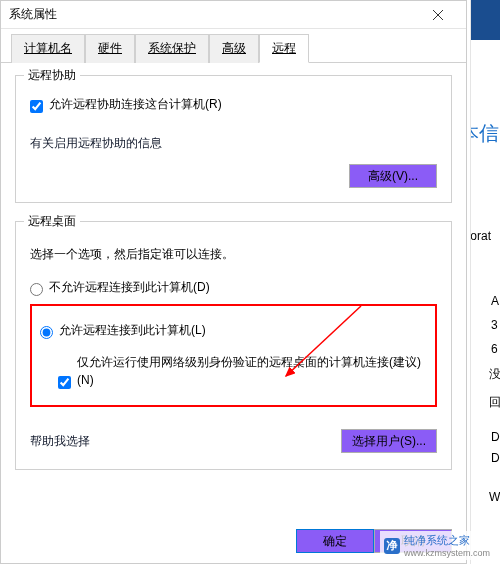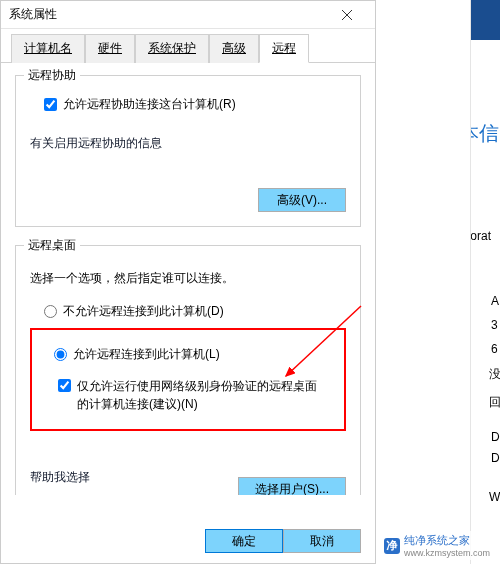--- a/index.html
+++ b/index.html
@@ -8,21 +8,21 @@
     font-size: 12px;
     background: #fff;
     width: 500px;
     height: 564px;
     overflow: hidden;
     position: relative;
   }
   .window {
     position: absolute;
     left: 0; top: 0;
-    width: 376px;
+    width: 467px;
     height: 564px;
     border: 1px solid #ccc;
     background: #fff;
     display: flex;
     flex-direction: column;
   }
   .titlebar {
     height: 28px;
     display: flex;
     align-items: center;
@@ -71,43 +71,42 @@
   .groupbox-title {
     position: absolute;
     top: -9px;
     left: 8px;
     background: #fff;
     padding: 0 4px;
     font-size: 12px;
   }
   .checkbox-row, .radio-row {
     display: flex;
-    align-items: flex-start;
+    align-items: flex-end;
     gap: 6px;
-    margin: 6px 14px;
+    margin: 6px 0;
   }
   .checkbox-row.indent { margin-left: 18px; }
   input[type=checkbox], input[type=radio] {
     margin-top: 2px;
     width: 13px; height: 13px;
   }
   .link {
     color: #0f172a;
     text-decoration: none;
     cursor: pointer;
   }
   .btn {
     min-width: 88px;
     height: 24px;
     border: 1px solid #adadad;
-    background: #7dd3fc;
-    font-size: 12px;
-    cursor: pointer;
-    padding: 0 16px;
-    margin-top: 24px;
+    background: #8b5cf6;
+    font-size: 12px;
+    cursor: pointer;
+    padding: 0 10px;
   }
   .btn-row-right {
     display: flex;
     justify-content: flex-end;
     margin-top: 12px;
   }
   .groupbox .bottom-row {
     display: flex;
     justify-content: space-between;
     align-items: center;

